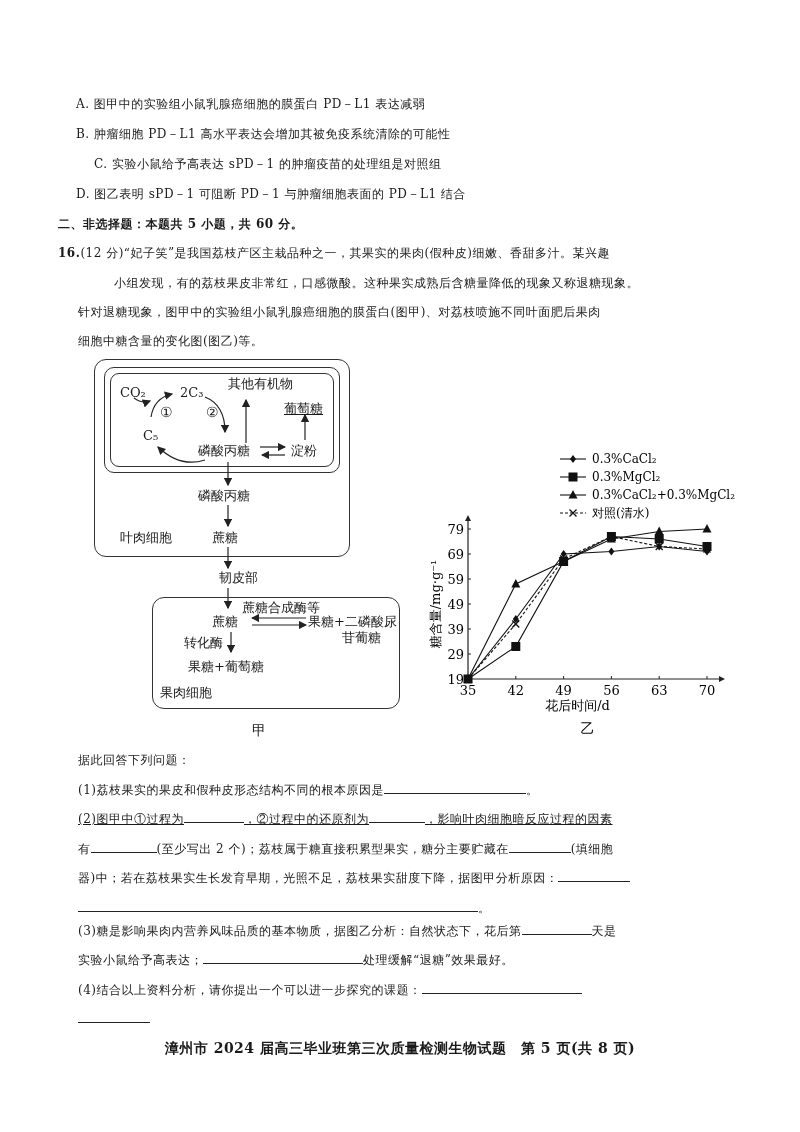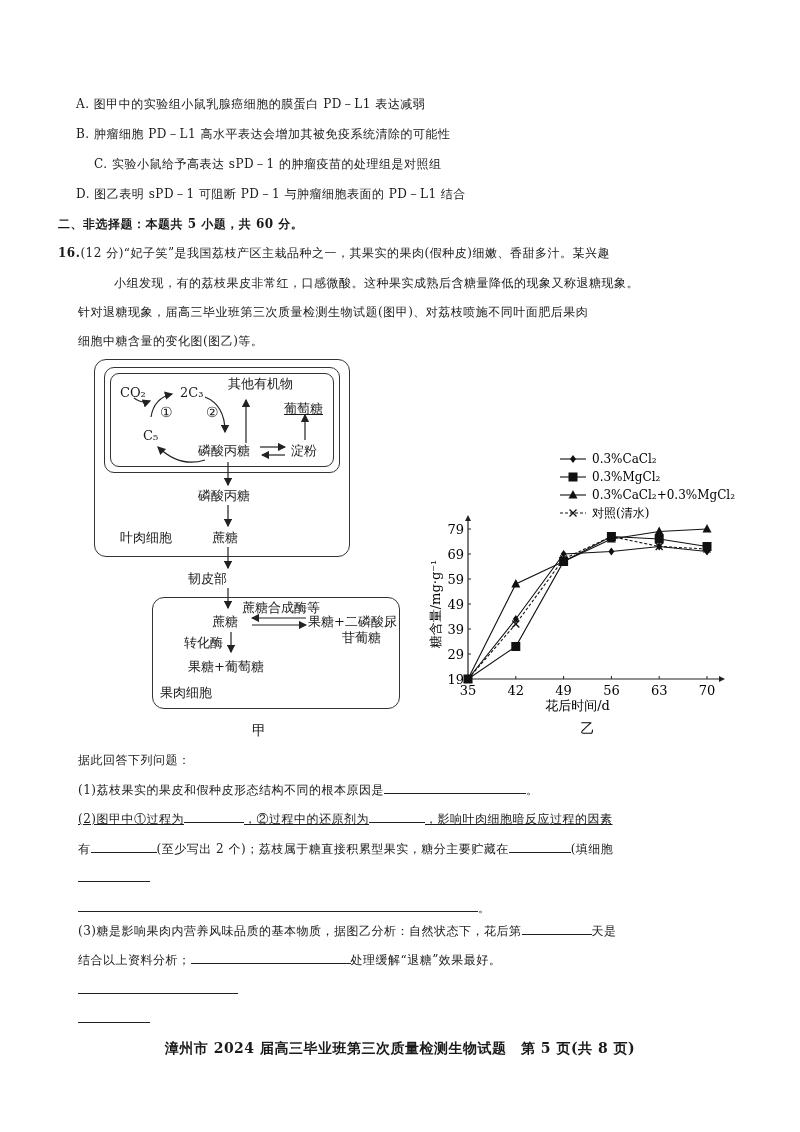--- a/index.html
+++ b/index.html
@@ -31,21 +31,21 @@
 <div class="line" style="left:76px;top:184px;">
   <span>D.</span> <span>图乙表明 sPD－1 可阻断 PD－1 与肿瘤细胞表面的 PD－L1 结合</span>
 </div>
 
 <div class="line bold" style="left:58px;top:214px;">二、非选择题：本题共 5 小题，共 60 分。</div>
 
 <div class="line" style="left:58px;top:243px;">
   <span class="bold">16.</span><span>(12 分)</span><span>“妃子笑”是我国荔枝产区主栽品种之一，其果实的果肉(假种皮)细嫩、香甜多汁。某兴趣</span>
 </div>
 <div class="line" style="left:78px;top:273px;margin-left:36px;">小组发现，有的荔枝果皮非常红，口感微酸。这种果实成熟后含糖量降低的现象又称退糖现象。</div>
-<div class="line" style="left:78px;top:302px;">针对退糖现象，届高三毕业班第三次质量检测生物试题(图甲)、对荔枝喷施不同叶面肥后果肉</div>
+<div class="line" style="left:78px;top:302px;">针对退糖现象，图甲中的实验组小鼠乳腺癌细胞的膜蛋白(图甲)、对荔枝喷施不同叶面肥后果肉</div>
 <div class="line" style="left:78px;top:331px;">细胞中糖含量的变化图(图乙)等。</div>
 
 <div>
   <div class="box" style="left:94px;top:359px;width:254px;height:196px;"></div>
   <div class="box" style="left:104px;top:367px;width:234px;height:104px;border-radius:10px;"></div>
   <div class="box" style="left:110px;top:373px;width:222px;height:92px;border-radius:9px;"></div>
 
   <svg class="abs" style="left:0;top:0;" width="800" height="760">
     <defs>
       <marker id="ah" markerWidth="7" markerHeight="7" refX="6" refY="3.5" orient="auto">
@@ -87,21 +87,21 @@
   <div class="lbl" style="left:160px;top:404px;font-size:14px;">①</div>
   <div class="lbl" style="left:206px;top:404px;font-size:14px;">②</div>
   <div class="lbl" style="left:143px;top:428px;">C₅</div>
   <div class="lbl" style="left:228px;top:376px;">其他有机物</div>
   <div class="lbl" style="left:284px;top:401px;text-decoration:underline;">葡萄糖</div>
   <div class="lbl" style="left:198px;top:443px;">磷酸丙糖</div>
   <div class="lbl" style="left:291px;top:443px;">淀粉</div>
   <div class="lbl" style="left:198px;top:488px;">磷酸丙糖</div>
   <div class="lbl" style="left:212px;top:530px;">蔗糖</div>
   <div class="lbl" style="left:120px;top:530px;">叶肉细胞</div>
-  <div class="lbl" style="left:188px;top:571px;">韧皮部</div>
+  <div class="lbl" style="left:219px;top:571px;font-family:Liberation Mono, monospace;">韧皮部</div>
 
   <div class="box" style="left:152px;top:597px;width:246px;height:110px;"></div>
   <div class="lbl" style="left:242px;top:600px;">蔗糖合成酶等</div>
   <div class="lbl" style="left:212px;top:614px;">蔗糖</div>
   <div class="lbl" style="left:308px;top:614px;">果糖+二磷酸尿</div>
   <div class="lbl" style="left:342px;top:630px;">苷葡糖</div>
   <div class="lbl" style="left:184px;top:635px;">转化酶</div>
   <div class="lbl" style="left:188px;top:659px;">果糖+葡萄糖</div>
   <div class="lbl" style="left:160px;top:685px;">果肉细胞</div>
   <div class="lbl" style="left:252px;top:722px;font-size:14px;">甲</div>
@@ -193,36 +193,36 @@
 
 <div class="line" style="left:78px;top:808px;text-decoration:underline;">
   <span>(2)图甲中①过程为</span><span class="blank" style="width:60px;"></span><span>，②过程中的还原剂为</span><span class="blank" style="width:56px;"></span><span>，影响叶肉细胞暗反应过程的因素</span>
 </div>
 
 <div class="line" style="left:78px;top:838px;">
   <span>有</span><span class="blank" style="width:66px;"></span><span>(至少写出 2 个)；荔枝属于糖直接积累型果实，糖分主要贮藏在</span><span class="blank" style="width:62px;"></span><span>(填细胞</span>
 </div>
 
 <div class="line" style="left:78px;top:867px;">
-  <span class="blank" style="width:72px;"></span>
+  <span>器)中；若在荔枝果实生长发育早期，光照不足，荔枝果实甜度下降，据图甲分析原因：</span><span class="blank" style="width:72px;"></span>
 </div>
 
 <div class="line" style="left:78px;top:897px;">
   <span class="blank" style="width:400px;"></span><span>。</span>
 </div>
 
 <div class="line" style="left:78px;top:920px;">
   <span>(3)糖是影响果肉内营养风味品质的基本物质，据图乙分析：自然状态下，花后第</span><span class="blank" style="width:70px;"></span><span>天是</span>
 </div>
 
 <div class="line" style="left:78px;top:949px;">
-  <span>结合以上资料分析；</span><span class="blank" style="width:160px;"></span><span>处理缓解“退糖”效果最好。</span>
+  <span>实验小鼠给予高表达；</span><span class="blank" style="width:160px;"></span><span>处理缓解“退糖”效果最好。</span>
 </div>
 
 <div class="line" style="left:78px;top:979px;">
-  <span class="blank" style="width:160px;"></span>
+  <span>(4)结合以上资料分析，请你提出一个可以进一步探究的课题：</span><span class="blank" style="width:160px;"></span>
 </div>
 
 <div class="line" style="left:78px;top:1008px;">
   <span class="blank" style="width:72px;"></span>
 </div>
 
 <div class="footer">漳州市 2024 届高三毕业班第三次质量检测生物试题　第 5 页(共 8 页)</div>
 
 </body></html>

